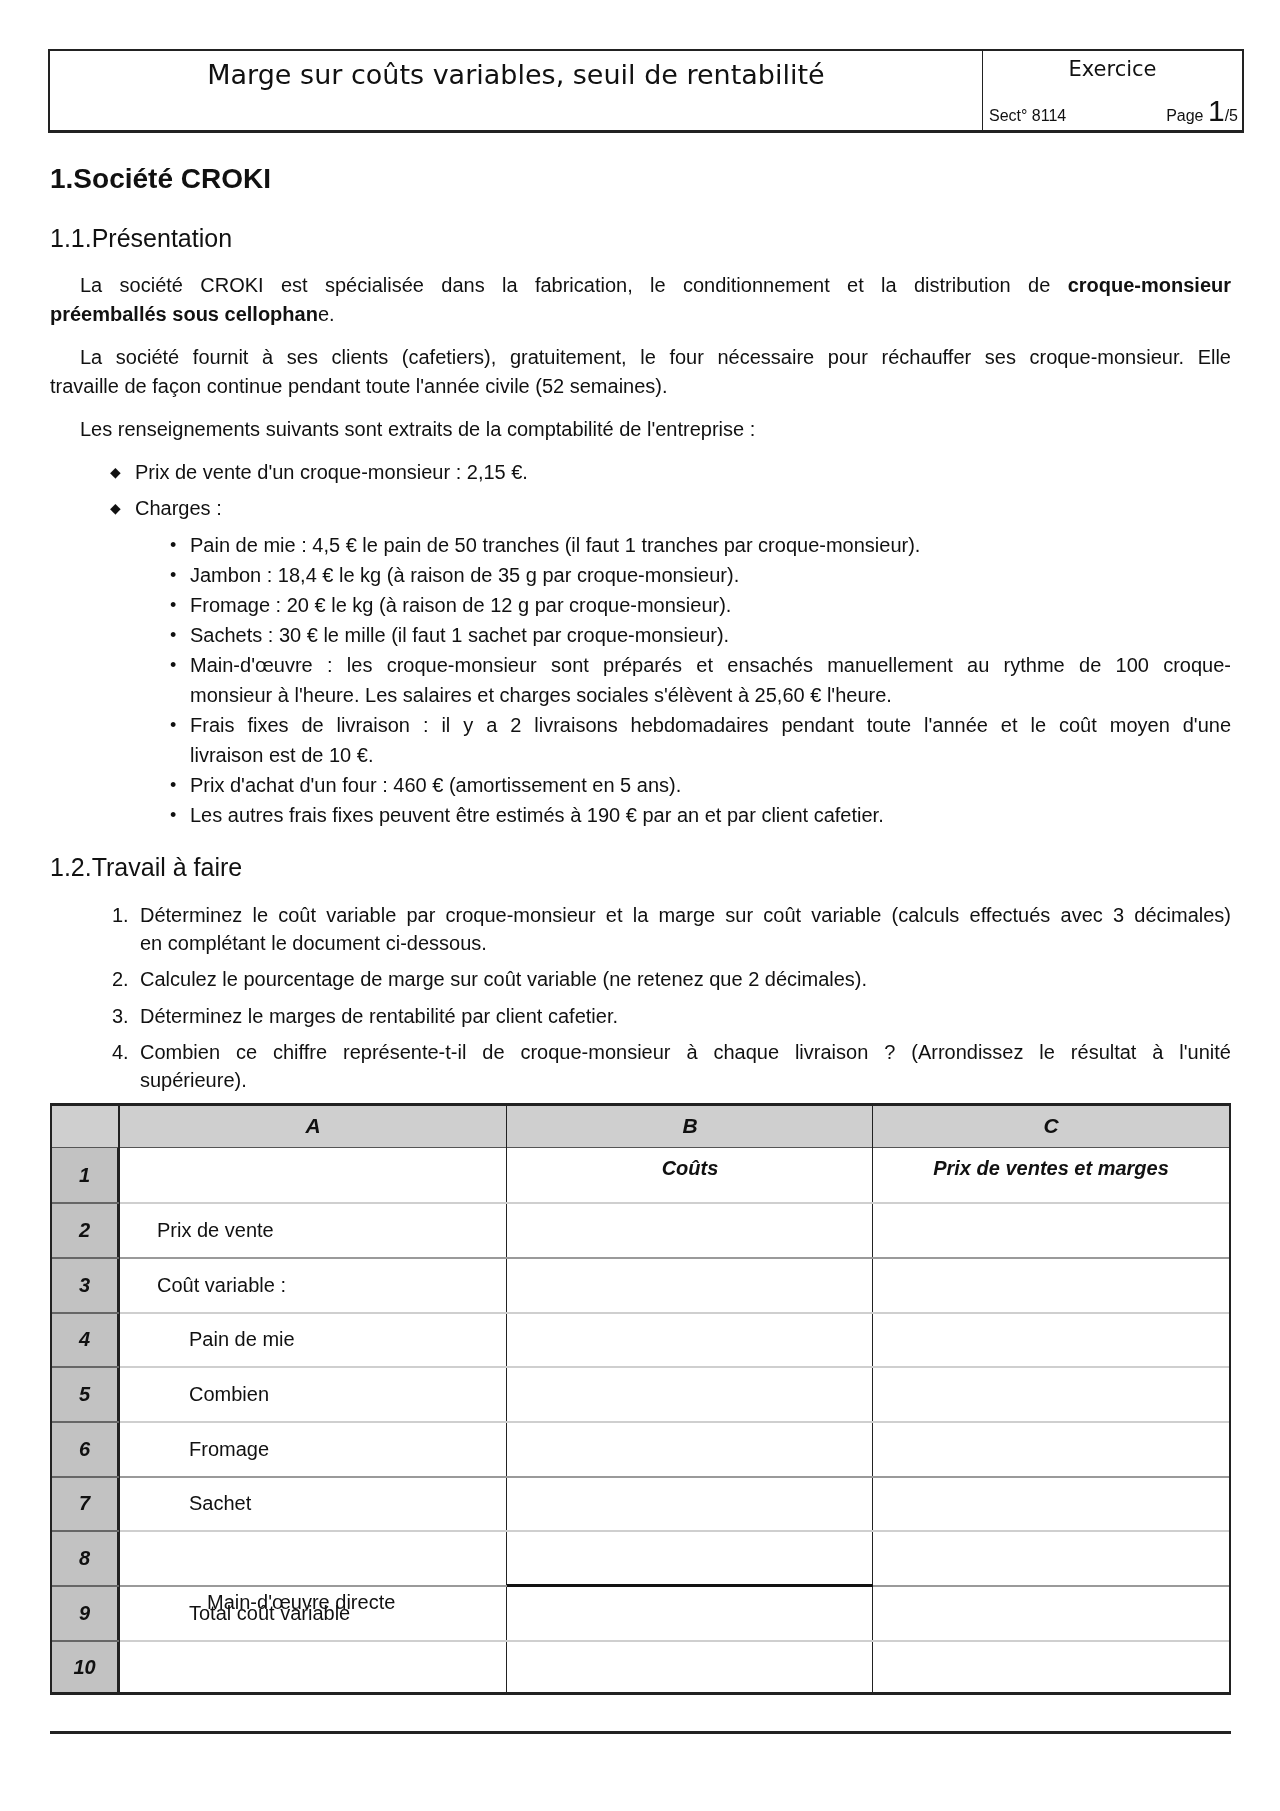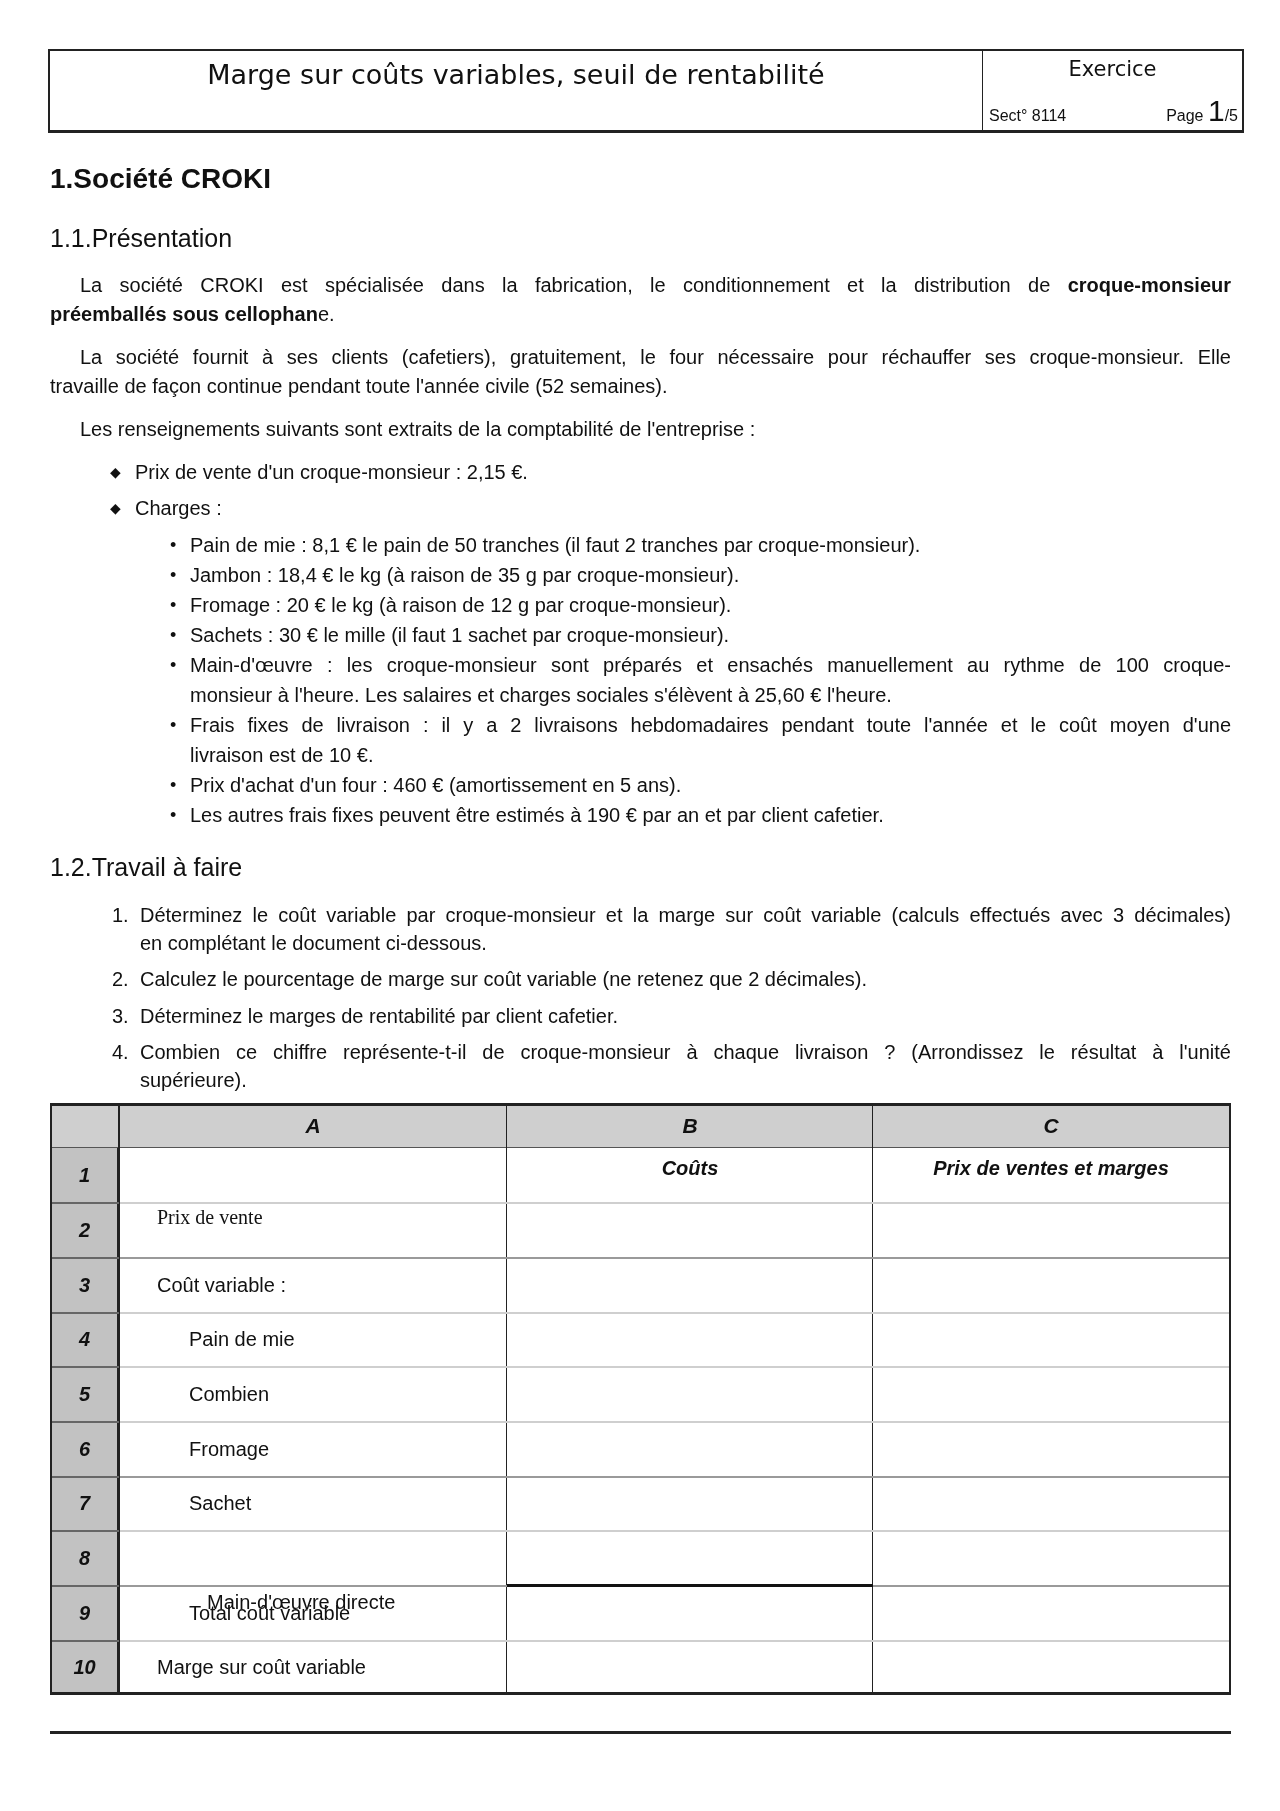--- a/index.html
+++ b/index.html
@@ -81,21 +81,21 @@
 
 <div class="txt">
   <span class="bullet" style="left:110px; top:457px;">◆</span>
   <div class="line" style="left:135px; top:457px;">Prix de vente d'un croque-monsieur : 2,15 €.</div>
   <span class="bullet" style="left:110px; top:493px;">◆</span>
   <div class="line" style="left:135px; top:493px;">Charges :</div>
 </div>
 
 <div class="txt">
   <span class="dot" style="left:170px; top:530px;">•</span>
-  <div class="line" style="left:190px; top:530px;">Pain de mie : 8,1 €  le pain de 50 tranches (il faut 2 tranches par croque-monsieur).</div>
+  <div class="line" style="left:190px; top:530px;">Pain de mie : 4,5 €  le pain de 50 tranches (il faut 1 tranches par croque-monsieur).</div>
 
   <span class="dot" style="left:170px; top:560px;">•</span>
   <div class="line" style="left:190px; top:560px;text-align:center;">Jambon : 18,4 €  le kg (à raison de 35 g par croque-monsieur).</div>
 
   <span class="dot" style="left:170px; top:590px;">•</span>
   <div class="line" style="left:190px; top:590px;">Fromage : 20 €  le kg (à raison de 12 g par croque-monsieur).</div>
 
   <span class="dot" style="left:170px; top:620px;">•</span>
   <div class="line" style="left:190px; top:620px;">Sachets : 30 €  le mille (il faut 1 sachet par croque-monsieur).</div>
 
@@ -162,21 +162,21 @@
   <div class="hline dark" style="left:0; width:67px; top:534px; border-top-color:#666;"></div>
   <div class="hline" style="left:68px; right:0; top:534px;"></div>
 
   <div class="thick" style="left:455px; width:366px; top:478px;"></div>
 
   <div class="rownum" style="top:42px;">1</div>
   <div class="cell-hdr" style="left:455px; width:366px;">Coûts</div>
   <div class="cell-hdr" style="left:821px; width:356px;">Prix de ventes et marges</div>
 
   <div class="rownum" style="top:97px;">2</div>
-  <div class="cell-label" style="left:105px; top:84px;font-family:Liberation Serif, serif;">Prix de vente</div>
+  <div class="cell-label" style="left:105px; top:97px;">Prix de vente</div>
 
   <div class="rownum" style="top:152px;">3</div>
   <div class="cell-label" style="left:105px; top:152px;">Coût variable :</div>
 
   <div class="rownum" style="top:206px;">4</div>
   <div class="cell-label" style="left:137px; top:206px;">Pain de mie</div>
 
   <div class="rownum" style="top:261px;">5</div>
   <div class="cell-label" style="left:137px; top:261px;">Combien</div>
 
@@ -186,16 +186,15 @@
   <div class="rownum" style="top:370px;">7</div>
   <div class="cell-label" style="left:137px; top:370px;">Sachet</div>
 
   <div class="rownum" style="top:425px;">8</div>
   <div class="cell-label" style="left:155px; top:425px;margin-top:44px;">Main-d'œuvre directe</div>
 
   <div class="rownum" style="top:480px;">9</div>
   <div class="cell-label" style="left:137px; top:480px;">Total coût variable</div>
 
   <div class="rownum" style="top:534px;">10</div>
-  <div class="cell-label" style="left:105px; top:534px;">Marge sur coût variable</div>
 </div>
 
 <div class="footer-line"></div>
 
 </body></html>

